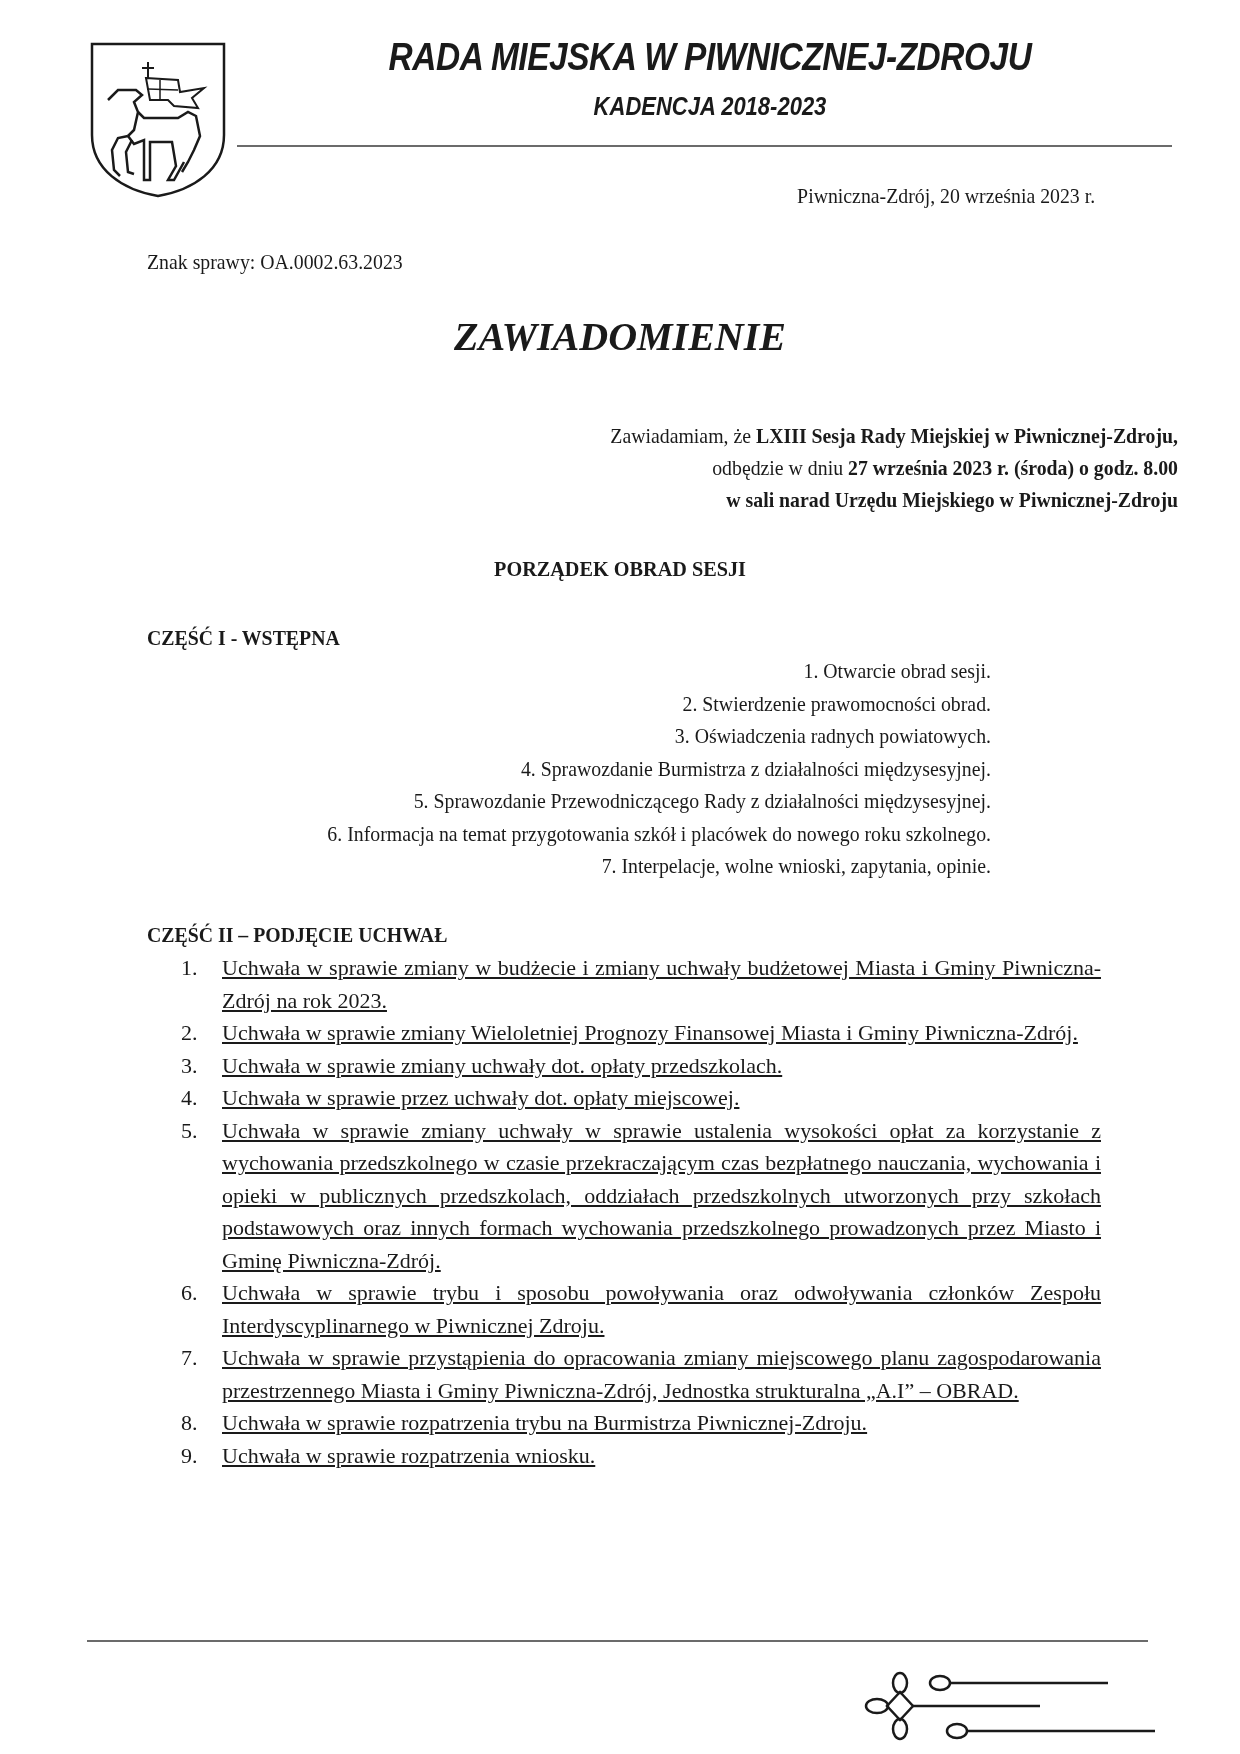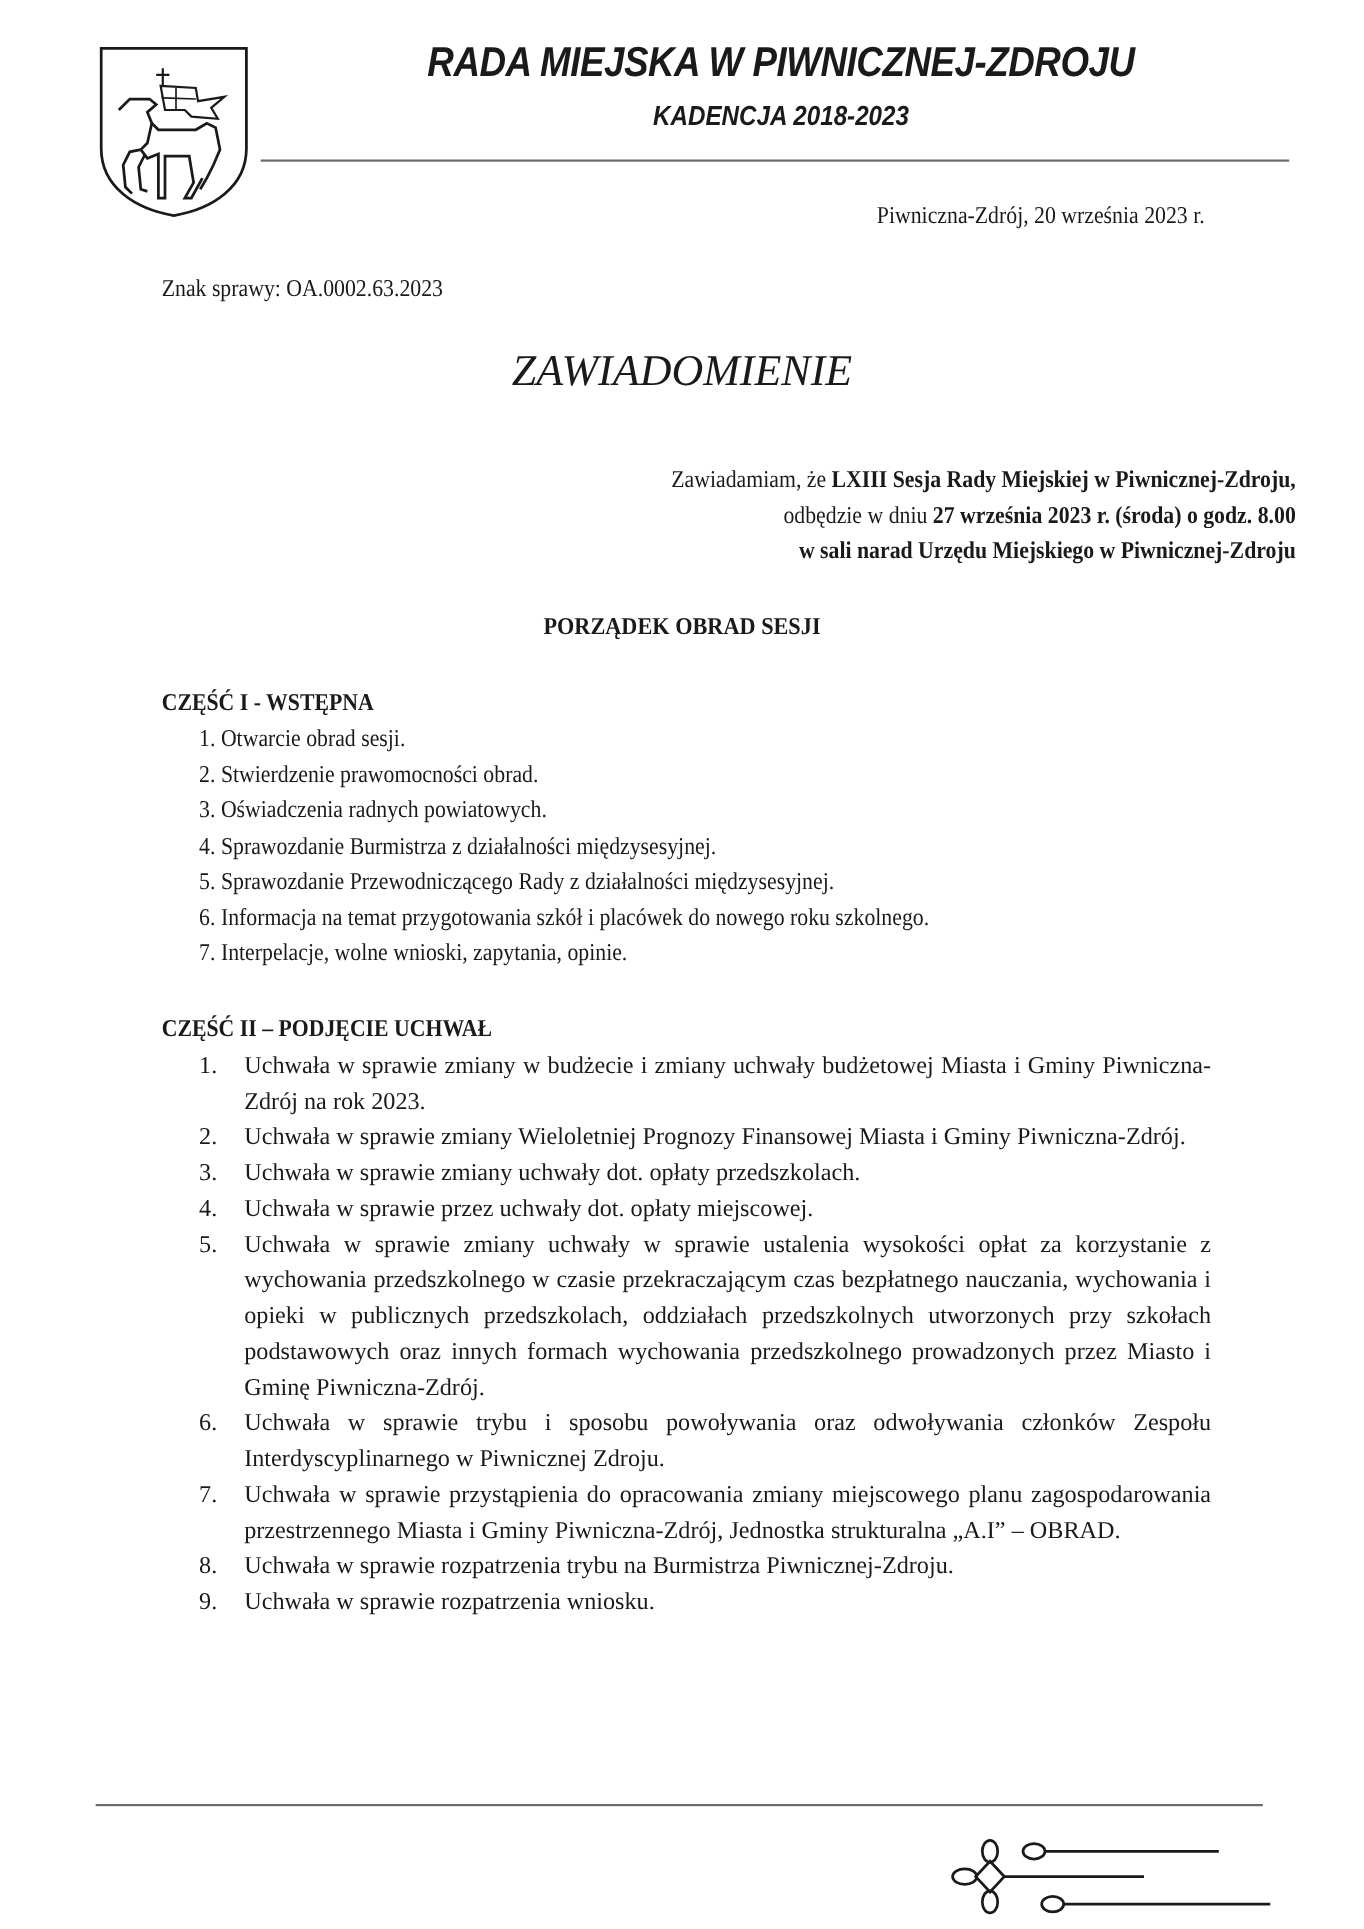--- a/index.html
+++ b/index.html
@@ -10,37 +10,37 @@
   #council-title { left: 300px; top: 36px; width: 820px; text-align: center;
     font-family: "Liberation Sans", sans-serif; font-weight: bold; font-style: italic;
     font-size: 38px; letter-spacing: -0.5px; transform: scaleX(0.88); transform-origin: center; color:#1a1a1a; }
   #term { left: 300px; top: 92px; width: 820px; text-align: center;
     font-family: "Liberation Sans", sans-serif; font-weight: bold; font-style: italic;
     font-size: 25px; transform: scaleX(0.88); transform-origin: center; }
   #header-rule { left: 237px; top: 145px; width: 935px; height: 2px; background: #6b6b6b; }
   #place-date { right: 145px; top: 183px; font-size: 22px; transform: scaleX(0.9); transform-origin: right; }
   #case-ref { left: 147px; top: 249px; font-size: 22px; transform: scaleX(0.9); transform-origin: left; }
   #doc-title { left: 0; width: 1240px; top: 313px; text-align: center; font-size: 40px;
-    font-weight: normal; font-style: italic; }
+    font-weight: bold; font-style: italic; }
   #intro { left: 0; width: 1240px; top: 420px; text-align: right; font-size: 22px; line-height: 32px; }
   #intro .ln { display: block; transform: scaleX(0.9); }
   #agenda-title { left: 0; width: 1240px; top: 556px; text-align: center; font-size: 22px; font-weight: bold;
     transform: scaleX(0.92); }
   .section-title { left: 147px; font-size: 22px; font-weight: bold; transform: scaleX(0.9); transform-origin: left; }
   #sec1-title { top: 625px; }
   #sec2-title { top: 922px; }
-  .list1 { left: 181px; width: 900px; }
+  .list1 { left: 181px; width: 900px; text-align: right; }
   .list1 .item { font-size: 22px; line-height: 32.5px; white-space: nowrap; transform: scaleX(0.9); transform-origin: left; }
   #sec1-list { top: 655px; }
   .list2 { left: 181px; width: 920px; }
   #sec2-list { top: 952px; }
   .list2 .item { position: relative; padding-left: 41px; font-size: 22px; line-height: 32.5px;
      text-align: justify; }
   .list2 .num { position: absolute; left: 0; top: 0; }
-  .list2 .txt { display: block; }
+  .list2 .txt { display: block; text-decoration: underline; }
   #footer-rule { left: 87px; top: 1640px; width: 1061px; height: 2px; background: #6b6b6b; }
   #ornament { left: 850px; top: 1660px; width: 305px; height: 85px; }
 </style>
 </head>
 <body>
 
 <svg id="crest" class="abs" viewBox="0 0 140 160">
   <path d="M4 4 H136 V95 C136 130 105 150 70 156 C35 150 4 130 4 95 Z" fill="#fff" stroke="#1a1a1a" stroke-width="2.5"></path>
 
   <line x1="60" y1="22" x2="60" y2="50" stroke="#1a1a1a" stroke-width="2"></line>

